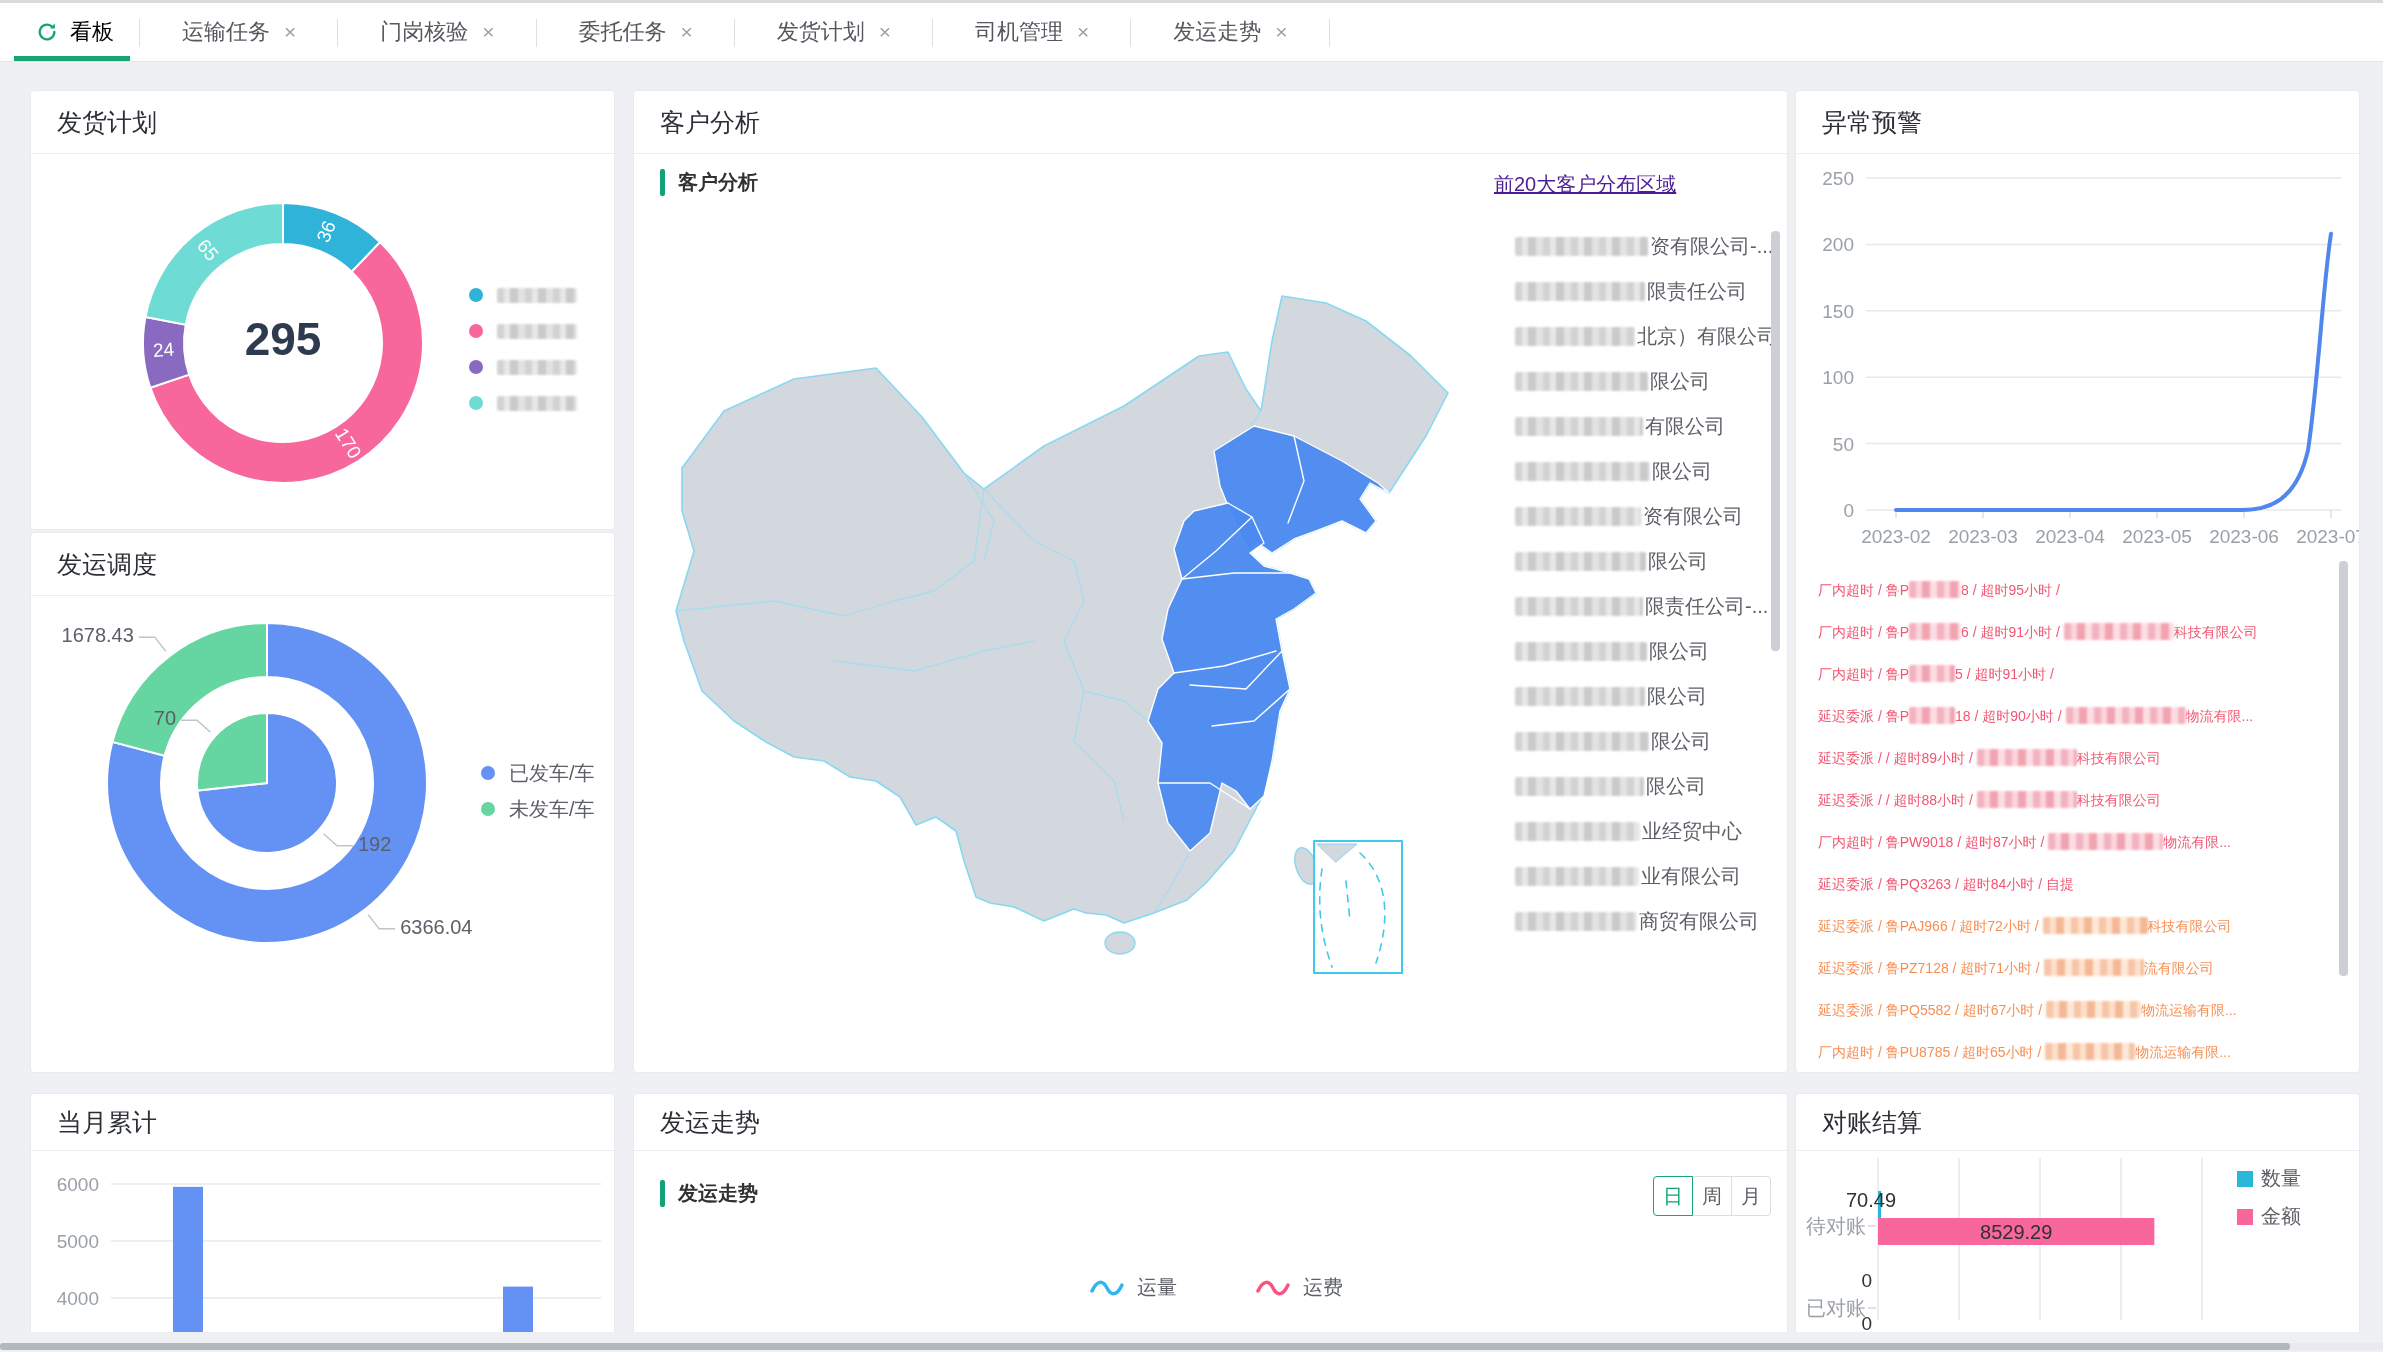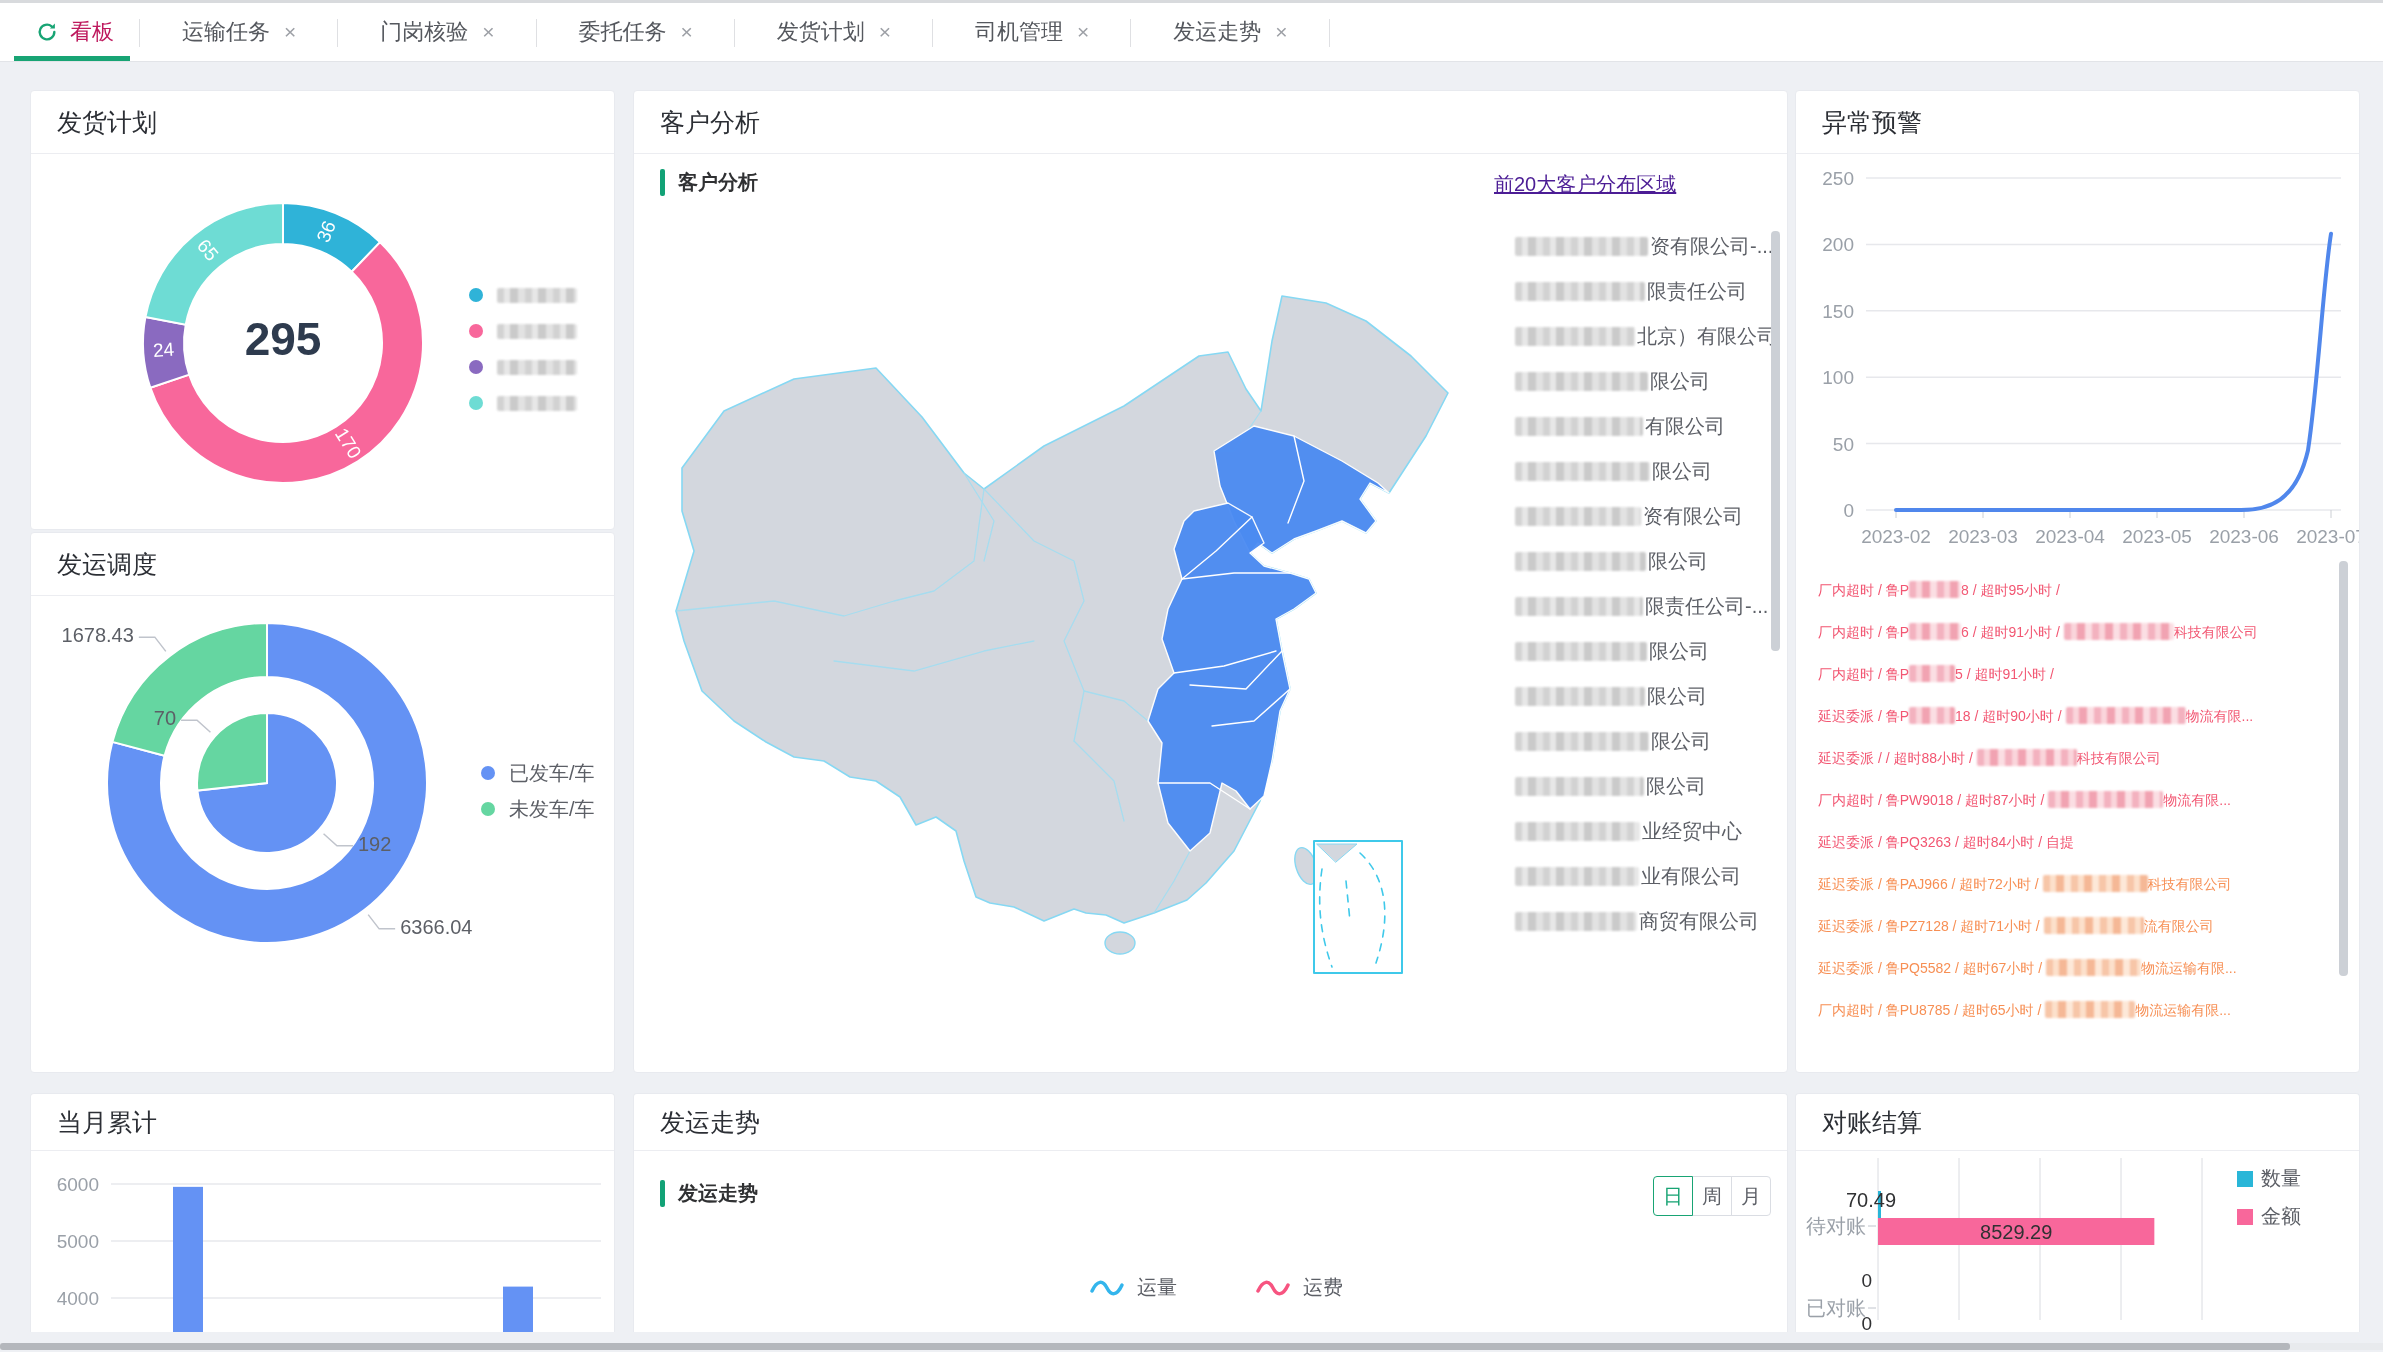--- a/index.html
+++ b/index.html
@@ -10,21 +10,21 @@
   }
   
   .tabbar{
     position:absolute;left:0;top:0;width:2383px;height:62px;background:#fff;
     border-top:3px solid #d8dadd;border-bottom:1px solid #e2e4e8;
     display:flex;align-items:stretch;box-sizing:border-box;padding-left:10px;
   }
   .tab{position:relative;display:flex;align-items:center;gap:12px;padding:0 42px;
        font-size:22px;color:#55585e;cursor:pointer;white-space:nowrap;}
   .tab::after{content:'';position:absolute;right:0;top:16px;height:28px;width:1px;background:#dfe0e3;}
-  .tab.active{color:#be185d;padding:14px 26px;}
+  .tab.active{color:#000000;padding:14px 26px;}
   .tab.active::before{content:'';position:absolute;left:4px;right:10px;bottom:0;height:5px;background:#18a474;}
   .tab .close{font-size:21px;color:#9da0a6;margin-left:2px;}
   
   .panel{position:absolute;background:#fff;border:1px solid #e8eaef;border-radius:4px;
          box-sizing:border-box;overflow:hidden;}
   .ptitle{height:62px;line-height:62px;padding:0 26px;font-size:25px;color:#2c2f35;
           border-bottom:1px solid #ecedf1;font-weight:500;}
   .ptitle.sm{height:56px;line-height:56px;}
   .abs{position:absolute;}
   .greenbar{position:absolute;width:5px;height:27px;background:#12a276;border-radius:2px;}
@@ -338,20 +338,21 @@
       <line x1="448" y1="357" x2="448" y2="365" stroke="#cccfd4"></line>
       <text x="535" y="390" fill="#9aa0a8" font-size="19" text-anchor="middle">2023-07</text>
       <line x1="535" y1="357" x2="535" y2="365" stroke="#cccfd4"></line>
       <path d="M100,357 L445,357 C472,357 500,349 512,297.24 C522,230.83999999999997 527,131.23999999999998 535,80.77600000000001" fill="none" stroke="#5087ec" stroke-width="4" stroke-linecap="round"></path>
     </svg>
   <div class="abs" style="left:22px;top:478px;width:515px;height:504px;overflow:hidden;">
       <div class="warn-row red"><span>厂内超时 / 鲁P</span><span class="cz red" style="width: 52px;"></span><span>8 / 超时95小时 /</span></div>
       <div class="warn-row red"><span>厂内超时 / 鲁P</span><span class="cz red" style="width: 52px;"></span><span>6 / 超时91小时 / </span><span class="cz red" style="width: 110px;"></span><span>科技有限公司</span></div>
       <div class="warn-row red"><span>厂内超时 / 鲁P</span><span class="cz red" style="width: 46px;"></span><span>5 / 超时91小时 /</span></div>
       <div class="warn-row red"><span>延迟委派 / 鲁P</span><span class="cz red" style="width: 46px;"></span><span>18 / 超时90小时 / </span><span class="cz red" style="width: 120px;"></span><span>物流有限...</span></div>
+      <div class="warn-row red"><span>延迟委派 / / 超时89小时 / </span><span class="cz red" style="width: 100px;"></span><span>科技有限公司</span></div>
       <div class="warn-row red"><span>延迟委派 / / 超时88小时 / </span><span class="cz red" style="width: 100px;"></span><span>科技有限公司</span></div>
       <div class="warn-row red"><span>厂内超时 / 鲁PW9018 / 超时87小时 / </span><span class="cz red" style="width: 115px;"></span><span>物流有限...</span></div>
       <div class="warn-row red"><span>延迟委派 / 鲁PQ3263 / 超时84小时 / 自提</span></div>
       <div class="warn-row or"><span>延迟委派 / 鲁PAJ966 / 超时72小时 / </span><span class="cz or" style="width: 105px;"></span><span>科技有限公司</span></div>
       <div class="warn-row or"><span>延迟委派 / 鲁PZ7128 / 超时71小时 / </span><span class="cz or" style="width: 100px;"></span><span>流有限公司</span></div>
       <div class="warn-row or"><span>延迟委派 / 鲁PQ5582 / 超时67小时 / </span><span class="cz or" style="width: 95px;"></span><span>物流运输有限...</span></div>
       <div class="warn-row or"><span>厂内超时 / 鲁PU8785 / 超时65小时 / </span><span class="cz or" style="width: 90px;"></span><span>物流运输有限...</span></div>
     </div>
   <div class="thumb" style="left:543px;top:470px;height:415px;"></div>
 </div>

